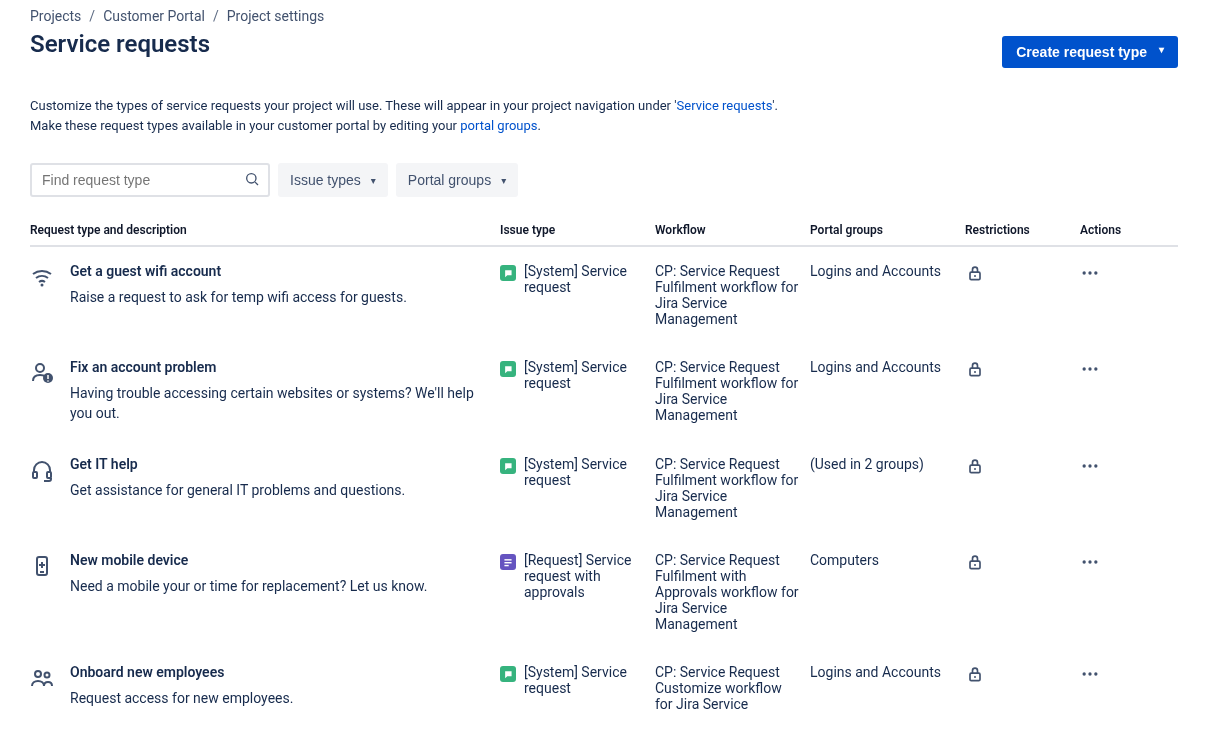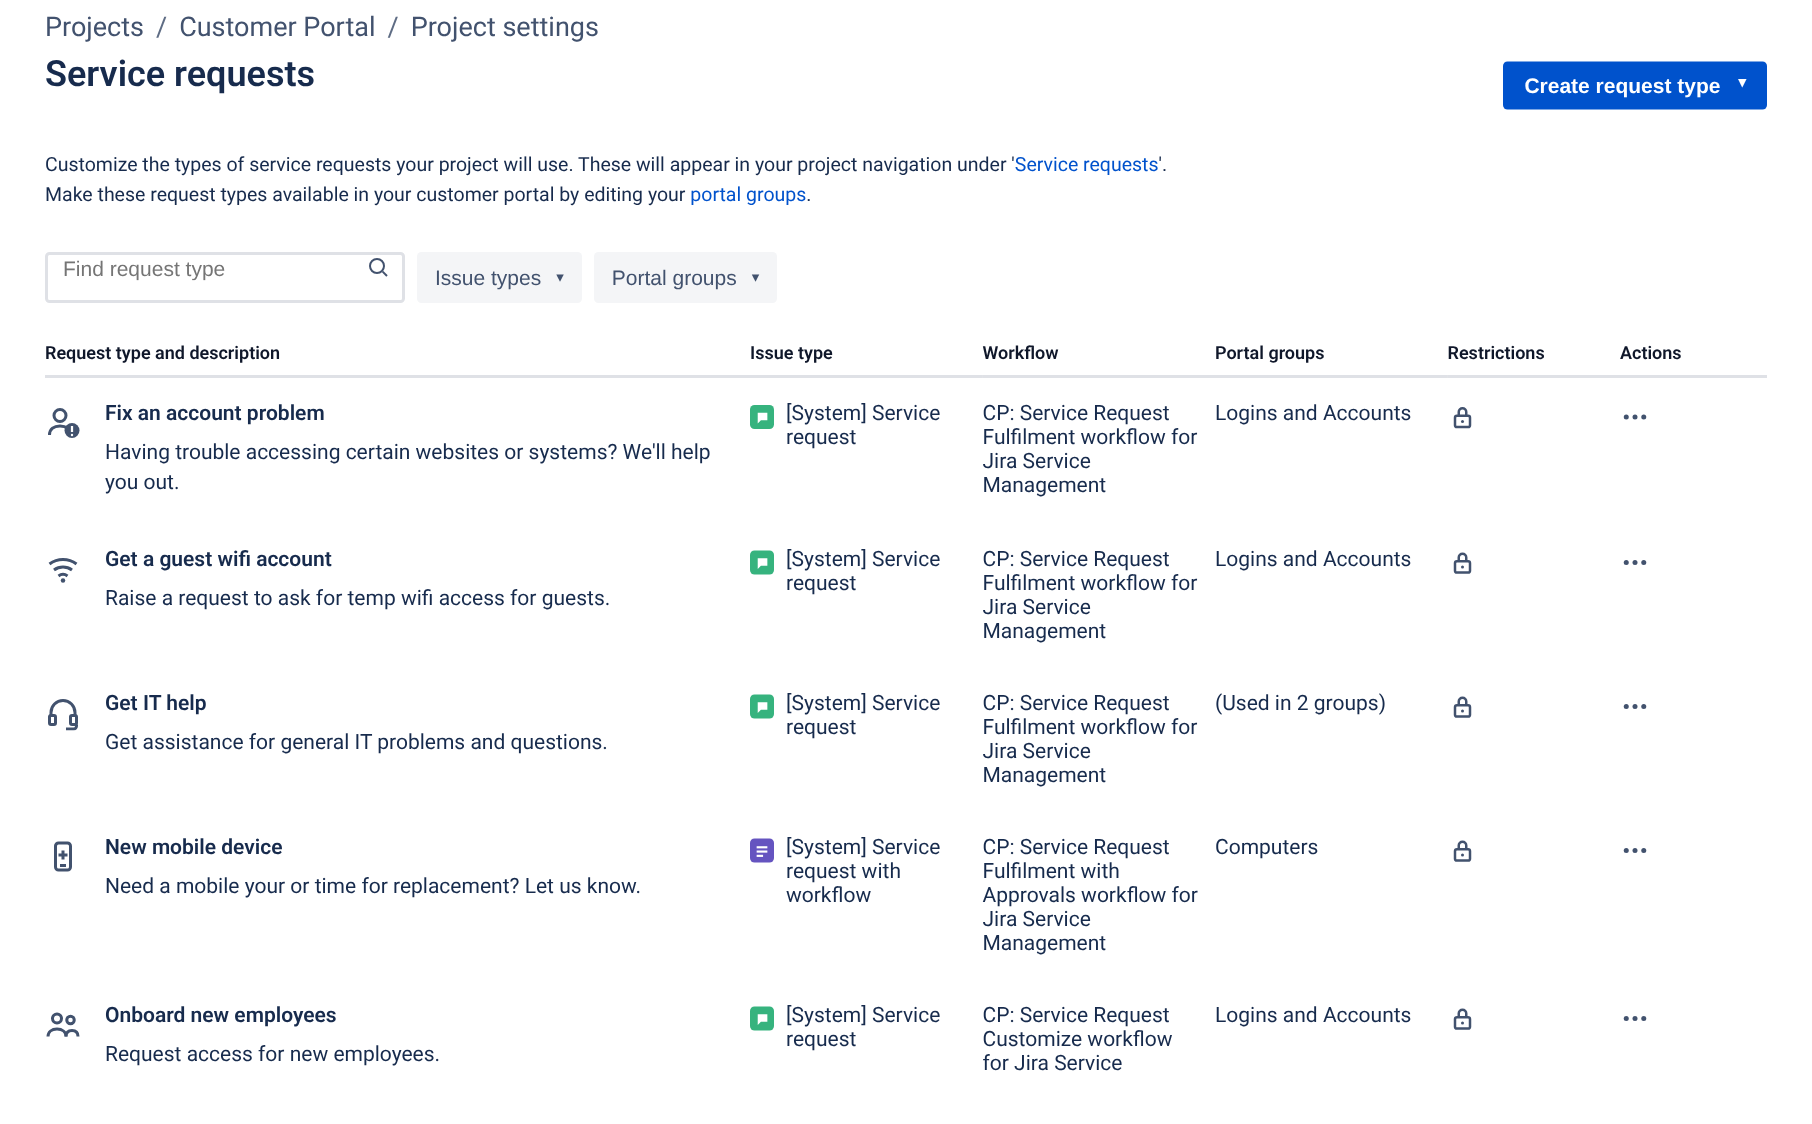--- a/index.html
+++ b/index.html
@@ -8,21 +8,21 @@
     font-family: -apple-system, BlinkMacSystemFont, "Segoe UI", Roboto, Helvetica, Arial, sans-serif;
     color: #172B4D;
     background: #fff;
     padding: 8px 30px 30px 30px;
     font-size: 14px;
   }
   .breadcrumb {
     display: flex;
     align-items: flex-end;
     gap: 8px;
-    font-size: 18px;
+    font-size: 14px;
     color: #42526E;
     margin-bottom: 6px;
   }
   .breadcrumb a { color: #42526E; text-decoration: none; cursor: pointer; }
   .breadcrumb .sep { color: #5E6C84; }
   .header-row {
     display: flex;
     justify-content: space-between;
     align-items: center;
   }
@@ -54,21 +54,21 @@
     line-height: 1.5;
   }
   .desc a { color: #0052CC; text-decoration: none; }
   .filters {
     display: flex;
     gap: 8px;
     margin-bottom: 18px;
   }
   .search-box {
     display: flex;
-    align-items: flex-start;
+    align-items: center;
     border: 2px solid #DFE1E6;
     border-radius: 3px;
     width: 240px;
     height: 34px;
     padding: 0 8px;
   }
   .search-box input {
     border: none;
     outline: none;
     flex: 1;
@@ -219,25 +219,25 @@
       <th>Portal groups</th>
       <th>Restrictions</th>
       <th>Actions</th>
     </tr>
   </thead>
   <tbody id="rows-body">
       <tr>
         <td>
           <div class="rt-cell">
             <span class="rt-icon"><svg viewBox="0 0 24 24" width="24" height="24">
-                <use href="#icon-person-alert"></use>
+                <use href="#icon-wifi"></use>
               </svg></span>
             <div>
-              <div class="rt-name">Fix an account problem</div>
-              <div class="rt-desc">Having trouble accessing certain websites or systems? We'll help you out.</div>
+              <div class="rt-name">Get a guest wifi account</div>
+              <div class="rt-desc">Raise a request to ask for temp wifi access for guests.</div>
             </div>
           </div>
         </td>
         <td>
           <div class="it-cell">
             <span class="it-badge green">
               <svg viewBox="0 0 14 14">
                 <use href="#icon-chat"></use>
               </svg>
             </span>
@@ -250,25 +250,25 @@
               <use href="#icon-lock"></use>
             </svg></span></td>
         <td class="col-act"><span class="more-icon"><svg viewBox="0 0 24 24">
               <use href="#icon-more"></use>
             </svg></span></td>
       </tr>
       <tr>
         <td>
           <div class="rt-cell">
             <span class="rt-icon"><svg viewBox="0 0 24 24" width="24" height="24">
-                <use href="#icon-wifi"></use>
+                <use href="#icon-person-alert"></use>
               </svg></span>
             <div>
-              <div class="rt-name">Get a guest wifi account</div>
-              <div class="rt-desc">Raise a request to ask for temp wifi access for guests.</div>
+              <div class="rt-name">Fix an account problem</div>
+              <div class="rt-desc">Having trouble accessing certain websites or systems? We'll help you out.</div>
             </div>
           </div>
         </td>
         <td>
           <div class="it-cell">
             <span class="it-badge green">
               <svg viewBox="0 0 14 14">
                 <use href="#icon-chat"></use>
               </svg>
             </span>
@@ -327,21 +327,21 @@
             </div>
           </div>
         </td>
         <td>
           <div class="it-cell">
             <span class="it-badge purple">
               <svg viewBox="0 0 14 14">
                 <use href="#icon-list"></use>
               </svg>
             </span>
-            <span>[System] Service request with workflow</span>
+            <span>[Request] Service request with approvals</span>
           </div>
         </td>
         <td>CP: Service Request Fulfilment with Approvals workflow for Jira Service Management</td>
         <td>Computers</td>
         <td class="col-rest"><span class="lock-icon"><svg viewBox="0 0 24 24" width="20" height="20">
               <use href="#icon-lock"></use>
             </svg></span></td>
         <td class="col-act"><span class="more-icon"><svg viewBox="0 0 24 24">
               <use href="#icon-more"></use>
             </svg></span></td>

